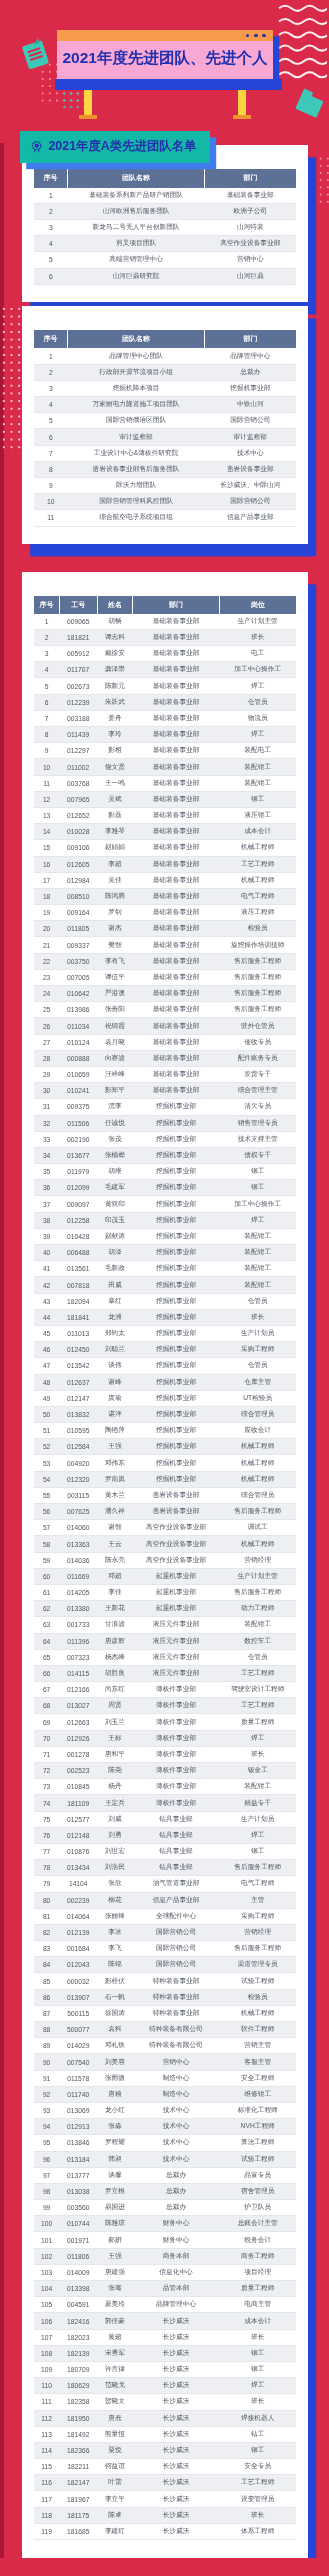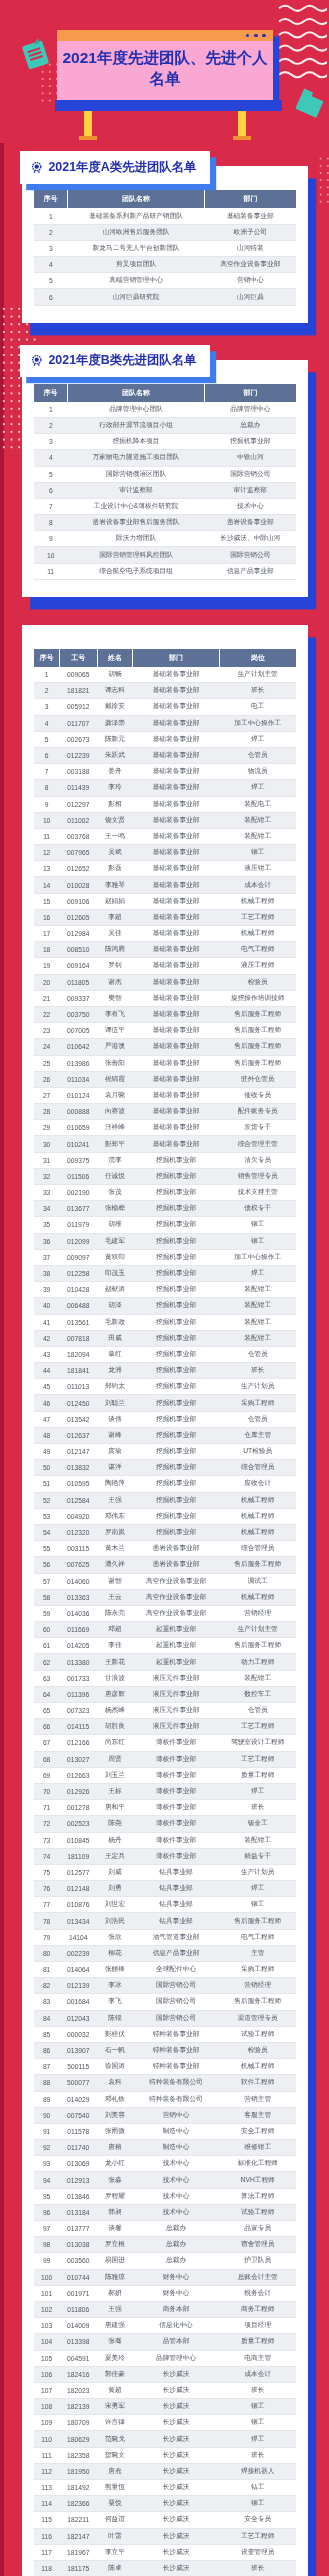--- a/index.html
+++ b/index.html
@@ -33,21 +33,21 @@
   .board-top .dot{width:3.6px;height:3.6px;border-radius:50%;background:#222fae;}
   .board-body{background:#f9a8d4;padding:7.2px 4.1px 9.3px;text-align:center;color:#222fae;font-weight:bold;font-size:15.5px;line-height:1.35;}
   .plank{width:227px;height:11.3px;background:#2744d8;margin:0 0 0 -2.1px;}
   .legs{display:flex;justify-content:space-between;padding:0 27px;}
   .leg{width:8.2px;height:25px;background:#ffd23f;position:relative;}
   .leg .foot{position:absolute;bottom:-4.1px;left:-4.6px;width:17.5px;height:4.1px;background:#f0922f;}
   
   .section{position:relative;}
   .section-head{
     position:relative;z-index:3;margin-left:19.6px;display:inline-block;
-    background:#ffffff;color:#222fae;font-weight:bold;font-size:12.4px;
+    background:#14b8a6;color:#222fae;font-weight:bold;font-size:12.4px;
     padding:7.7px 13.4px 7.7px 10.3px;box-shadow:6.2px 6.2px 0 #3f7cee;
     display:flex;align-items:center;gap:5.2px;width:max-content;
   }
   .medal{width:13.4px;height:13.4px;flex:0 0 auto;}
   .card{
     position:relative;z-index:1;width:286px;margin:-17.5px auto 0;
     background:#fff;padding:24px 0 17.5px;box-shadow:8.2px 12.4px 0 #2744d8;
   }
   .mt-a{margin-top:15.5px;}
   .mt-b{margin-top:21.6px;}
@@ -85,21 +85,20 @@
 
 <div class="billboard">
   <div class="board">
     <div class="board-top">
       <span class="dot"></span>
       <span class="dot"></span>
       <span class="dot"></span>
     </div>
     <div class="board-body">
       <div>2021年度先进团队、先进个人</div>
-      <div>名单</div>
     </div>
   </div>
   <div class="plank"></div>
   <div class="legs">
     <div class="leg">
         <div class="foot"></div>
       </div>
     <div class="leg">
         <div class="foot"></div>
       </div>
@@ -155,29 +154,20 @@
             <td>6</td>
             <td>山河巨鼎研究院</td>
             <td>山河巨鼎</td>
           </tr>
         </tbody>
     </table>
   </div>
 </div>
 
 <div class="section mt-b">
-  <div class="section-head">
-    <svg class="medal" viewBox="0 0 26 26">
-      <circle cx="13" cy="11" r="8" fill="none" stroke="#222fae" stroke-width="2.6" stroke-dasharray="3 1.6"></circle>
-      <circle cx="13" cy="11" r="4.2" fill="#222fae"></circle>
-      <path d="M9 17 L7 24 L10.5 22 Z" fill="#222fae"></path>
-      <path d="M17 17 L19 24 L15.5 22 Z" fill="#222fae"></path>
-    </svg>
-    <span>2021年度B类先进团队名单</span>
-  </div>
   <div class="card">
     <table class="cols3">
       <thead>
           <tr>
             <th>序号</th>
             <th>团队名称</th>
             <th>部门</th>
           </tr>
         </thead>
       <tbody>

